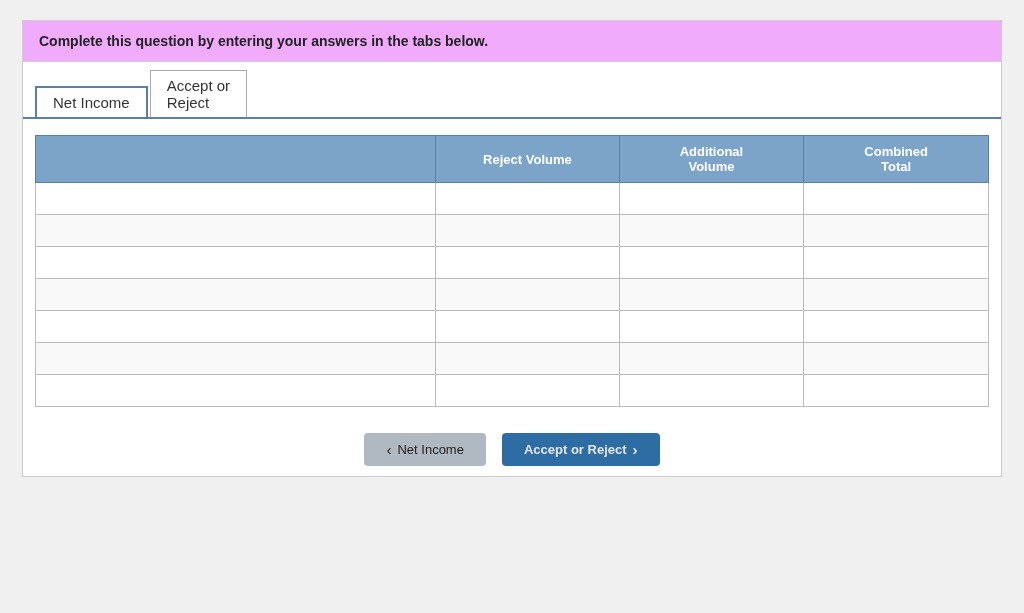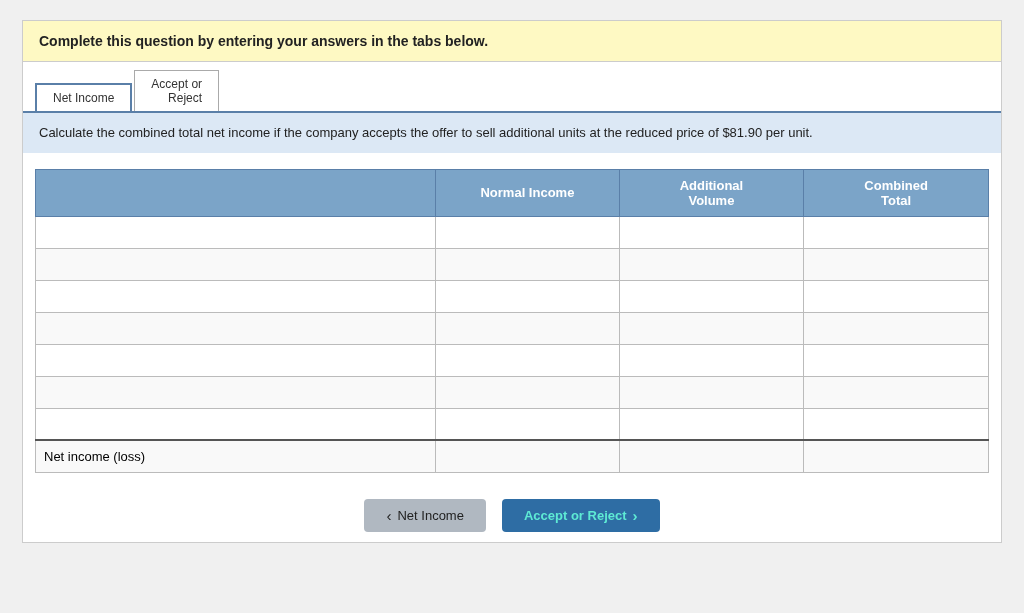--- a/index.html
+++ b/index.html
@@ -12,21 +12,21 @@
       align-items: flex-start;
       min-height: 613px;
       padding: 20px;
     }
     .container {
       background: #fff;
       width: 980px;
       border: 1px solid #ccc;
     }
     .header-bar {
-      background: #fef9c3;
+      background: #f0abfc;
       padding: 12px 16px;
       border-bottom: 1px solid #ccc;
     }
     .header-bar p {
       font-weight: bold;
       font-size: 14px;
       color: #222;
     }
     .tabs-row {
       display: flex;
@@ -34,25 +34,25 @@
       padding: 8px 12px 0 12px;
       border-bottom: 2px solid #5a7fa8;
       background: #fff;
     }
     .tab {
       border: 1px solid #aaa;
       background: #fff;
       padding: 6px 16px;
       margin-right: 2px;
       cursor: pointer;
-      font-size: 12px;
+      font-size: 15px;
       color: #333;
       border-bottom: none;
       min-width: 80px;
-      text-align: right;
+      text-align: left;
     }
     .tab.active {
       background: #fff;
       border-top: 2px solid #5a7fa8;
       border-left: 2px solid #5a7fa8;
       border-right: 2px solid #5a7fa8;
       font-weight: normal;
     }
     .description-bar {
       background: #dce8f5;
@@ -126,21 +126,21 @@
       border-radius: 4px;
       font-size: 13px;
       cursor: pointer;
     }
     .nav-btn.prev {
       background: #b0b8c1;
       color: #222;
     }
     .nav-btn.next {
       background: #2e6da4;
-      color: #5eead4;
+      color: #e5e5e5;
       font-weight: bold;
     }
     .arrow-left::before { content: '‹ '; font-size: 15px; }
     .arrow-right::after { content: ' ›'; font-size: 15px; }
     tbody td:first-child {
       position: relative;
     }
   </style>
 </head>
 <body>
@@ -153,30 +153,27 @@
 
   <div class="tabs-row">
     <div class="tab active">
       <span>Net Income</span>
     </div>
     <div class="tab">
       Accept or<br>Reject
     </div>
   </div>
 
-  <div class="description-bar">
-    <p>Calculate the combined total net income if the company accepts the offer to sell additional units at the reduced price of $81.90 per unit.</p>
-  </div>
 
   <div class="table-section">
     <table>
       <thead>
         <tr>
           <th></th>
-          <th>Normal Income</th>
+          <th>Reject Volume</th>
           <th>Additional<br>Volume</th>
           <th>Combined<br>Total</th>
         </tr>
       </thead>
       <tbody>
 
         <tr>
           <td class="input-cell">
             <input type="text" value="" style="">
           </td>
@@ -223,26 +220,20 @@
           <td class="input-cell"><input type="text" value="" style=""></td>
         </tr>
         <tr>
           <td class="input-cell"><input type="text" value="" style=""></td>
           <td class="input-cell"><input type="text" value="" style=""></td>
           <td class="input-cell"><input type="text" value="" style=""></td>
           <td class="input-cell"><input type="text" value="" style=""></td>
         </tr>
 
 
-        <tr class="total-row">
-          <td>Net income (loss)</td>
-          <td class="input-cell"><input type="text" value="" style=""></td>
-          <td class="input-cell"><input type="text" value="" style=""></td>
-          <td class="input-cell"><input type="text" value="" style=""></td>
-        </tr>
       </tbody>
     </table>
   </div>
 
   <div class="footer-nav">
     <button class="nav-btn prev">
       <span class="arrow-left"></span>
       <span>Net Income</span>
     </button>
     <button class="nav-btn next">

